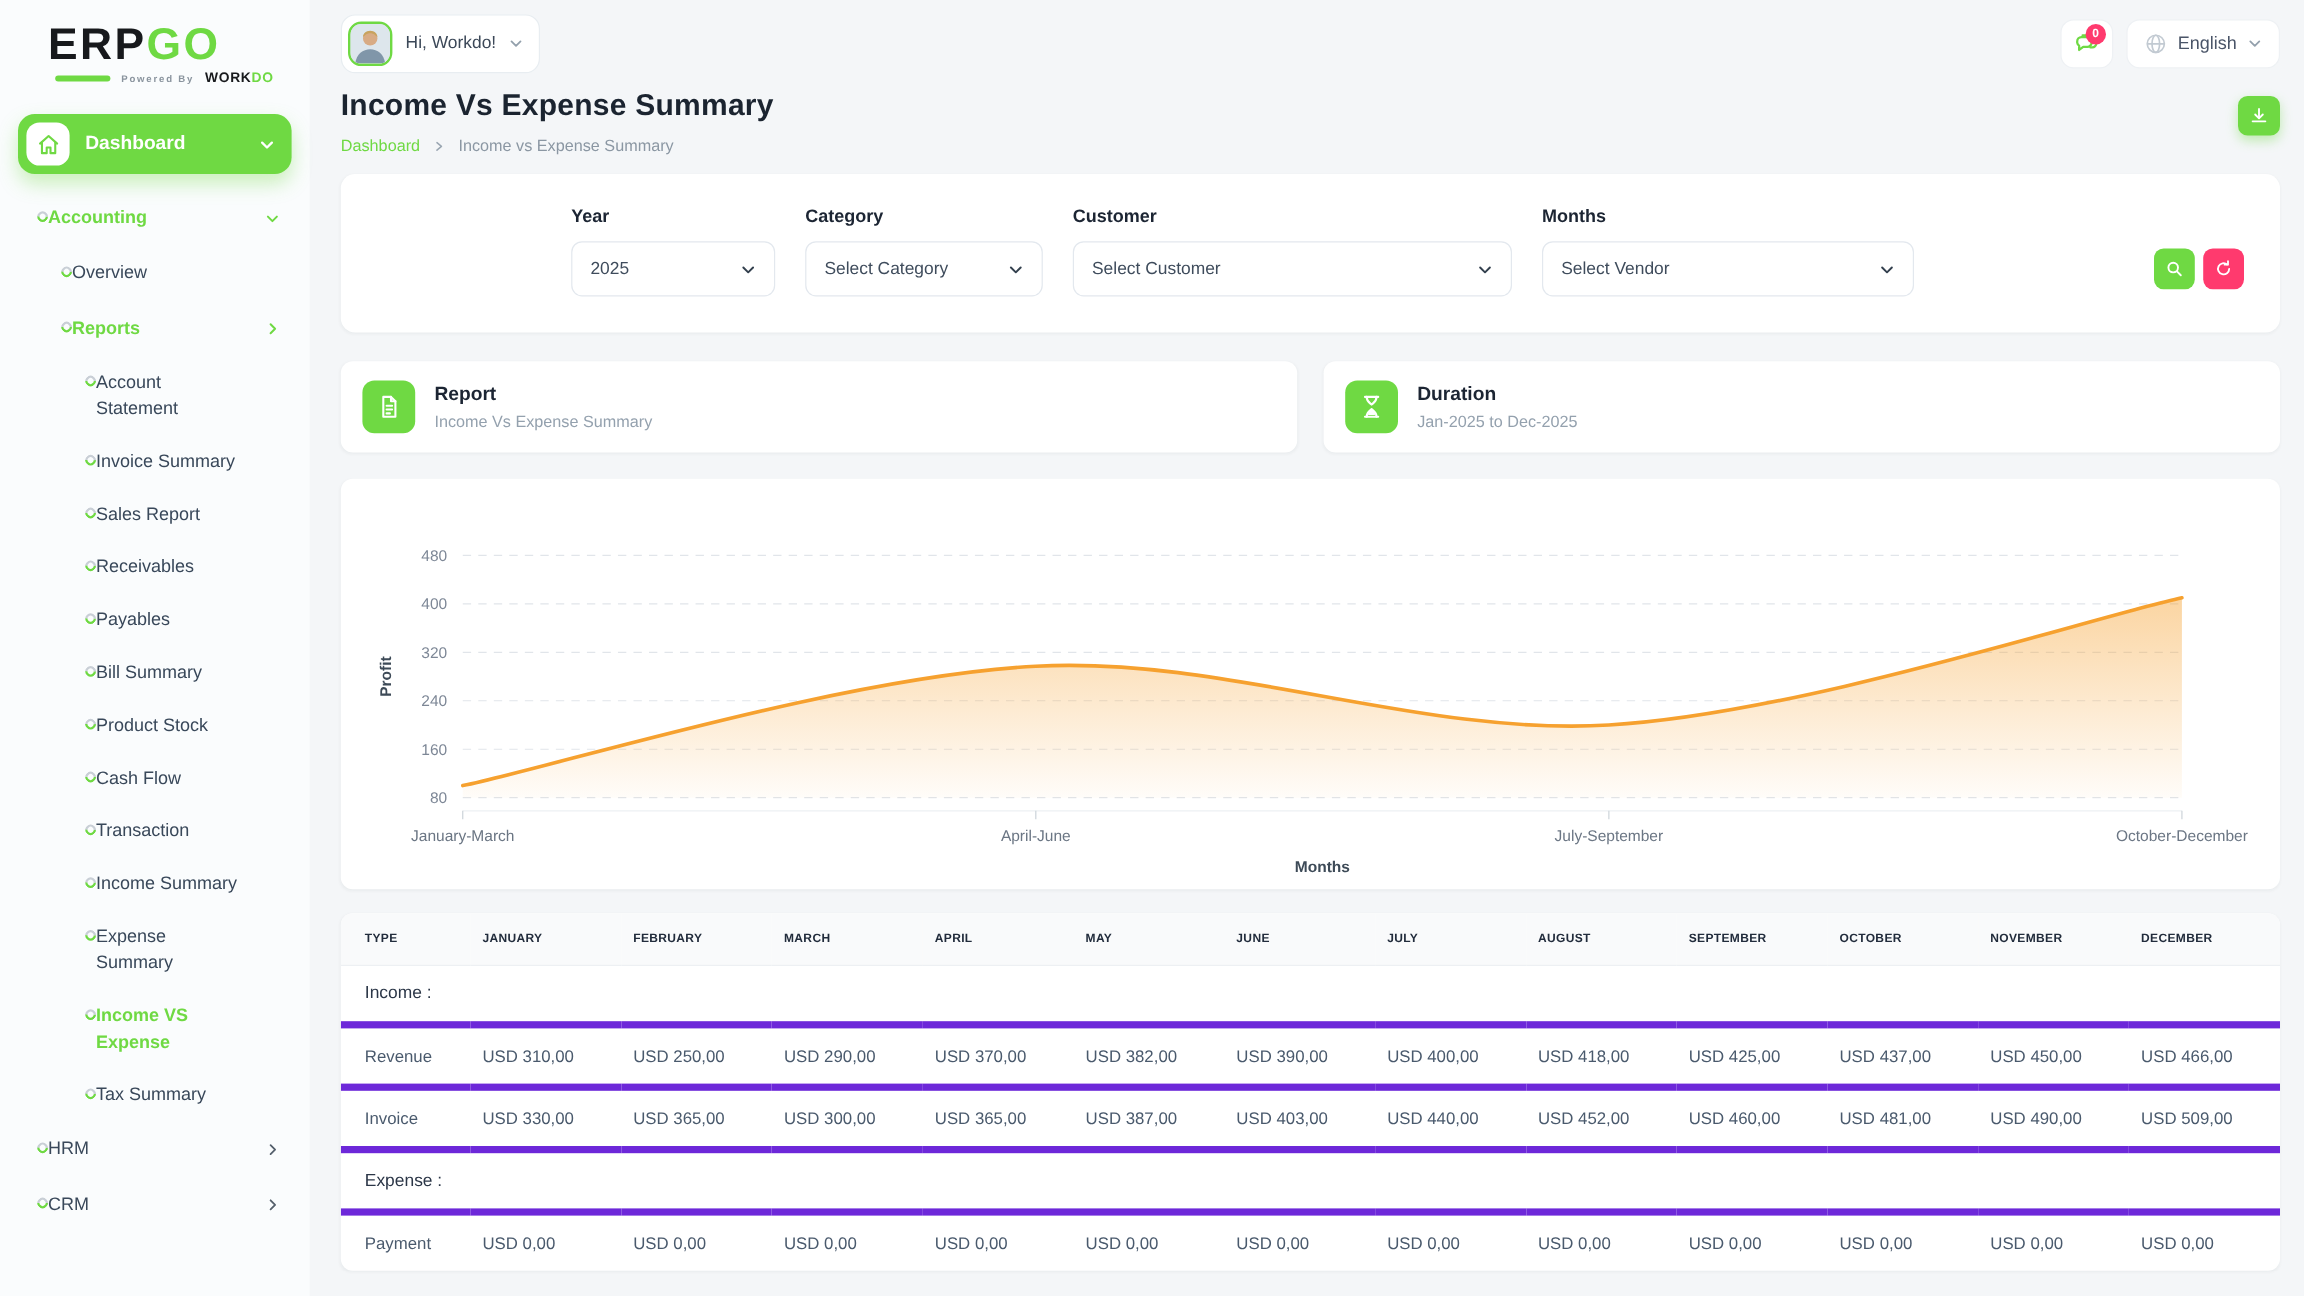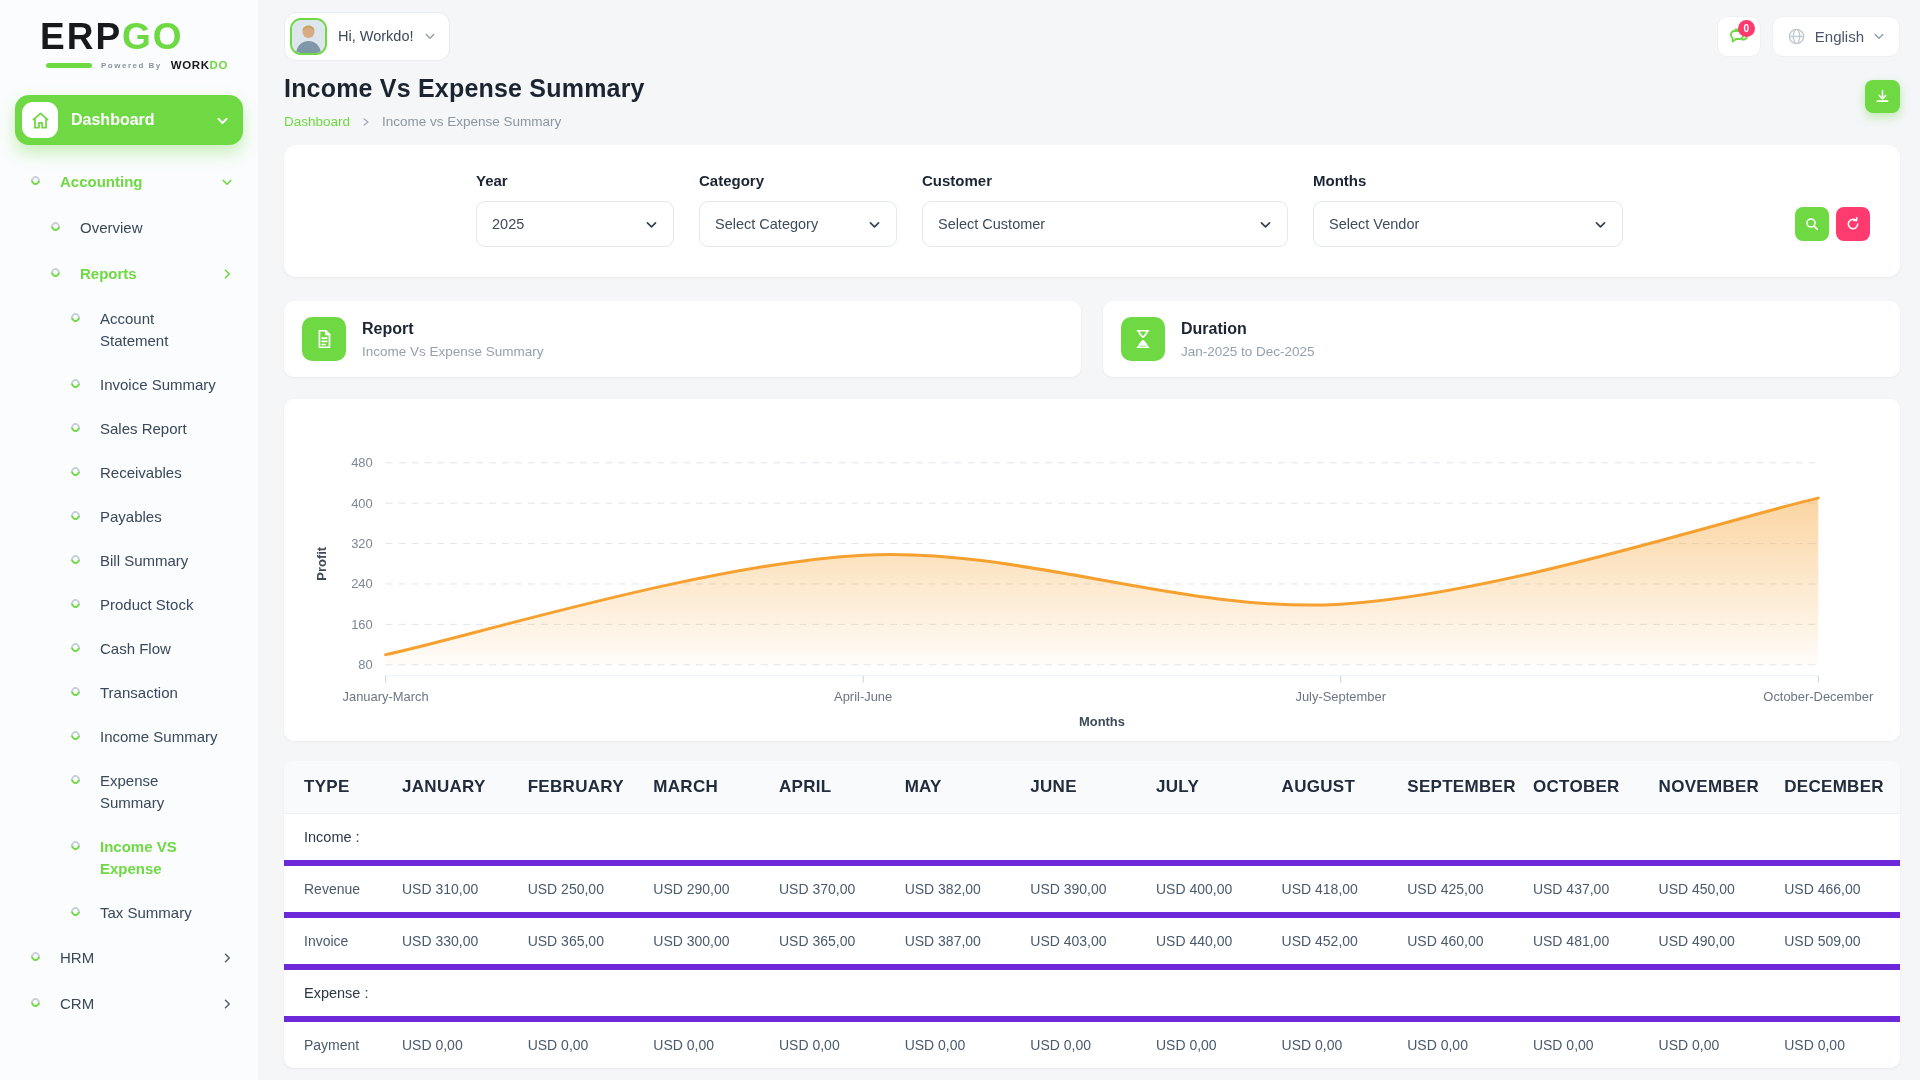--- a/index.html
+++ b/index.html
@@ -28,21 +28,21 @@
   .powered-by{font-size:8px;color:#8a949e;letter-spacing:1.5px;font-weight:700}
   .powered-brand{font-size:11.5px;font-weight:800;color:#17191c;letter-spacing:.6px}
   .powered-do{color:var(--primary)}
 
   nav.menu{padding:24px 15px 0}
   .dash-btn{height:50px;background:var(--primary);border-radius:14px;display:flex;align-items:center;gap:13px;
     padding:0 14px 0 7px;box-shadow:0 8px 16px rgba(111,217,67,.35);cursor:pointer;margin-bottom:14px}
   .dash-chip{width:36px;height:36px;background:#fff;border-radius:11px;display:flex;align-items:center;justify-content:center}
   .dash-label{color:#fff;font-weight:700;font-size:16px;flex:1}
   ul.side-list{list-style:none;margin:0;padding:0}
-  .item{display:flex;align-items:flex-start;gap:20px;cursor:pointer;font-size:15px;color:#39485a;line-height:22px}
+  .item{display:flex;align-items:flex-start;gap:0;cursor:pointer;font-size:15px;color:#39485a;line-height:22px}
   .bullet{width:9px;height:9px;border-radius:50%;border:2.5px solid;flex:0 0 auto;margin-top:5px;
     border-color:#c9cfd6 #c9cfd6 var(--primary) var(--primary);transform:rotate(-45deg)}
   .l1{padding:12px 10px 12px 16px;font-weight:600}
   .l2{padding:12px 10px 12px 36px}
   .l3{padding:11px 10px 11px 56px}
   .item .lbl{white-space:pre-line}
   .item.active{color:var(--primary);font-weight:700}
   .chev-end{margin-left:auto;margin-top:5px}
 
   
@@ -67,21 +67,21 @@
   .download-btn{width:35px;height:33px;background:var(--primary);border-radius:8px;display:flex;align-items:center;
     justify-content:center;cursor:pointer;box-shadow:0 4px 10px rgba(111,217,67,.4);margin-top:6px}
 
   
   .filter-card{background:#fff;border-radius:12px;margin-top:16px;padding:27px 30px 30px 192px;display:flex;
     box-shadow:var(--card-shadow)}
   .filter-fields{display:flex;gap:25px}
   .fgroup label{font-size:15px;font-weight:700;color:#1c2533;display:block;margin-bottom:12px}
   .fselect{height:46px;border:1px solid #e3e8ee;border-radius:9px;display:flex;align-items:center;
     justify-content:space-between;padding:0 15px;font-size:14.5px;color:#3f4c5c;cursor:pointer;background:#fff;gap:8px}
-  .fg-0 .fselect{width:198px}.fg-1 .fselect{width:198px}.fg-2 .fselect{width:198px}
+  .fg-0 .fselect{width:198px}.fg-1 .fselect{width:170px}.fg-2 .fselect{width:198px}
   .fg-3 .fselect{width:366px}.fg-4 .fselect{width:310px}
   .filter-actions{margin-left:auto;display:flex;gap:7px;align-items:flex-end;padding-bottom:6px}
   .sq-btn{width:34px;height:34px;border-radius:8px;display:flex;align-items:center;justify-content:center;cursor:pointer}
   .search-btn{background:var(--primary)}
   .reset-btn{background:var(--pink)}
 
   
   .cards-row{display:flex;gap:22px;margin-top:24px}
   .info-card{flex:1;background:#fff;border-radius:10px;padding:16px 18px;display:flex;gap:16px;align-items:center;
     box-shadow:var(--card-shadow)}
@@ -89,21 +89,21 @@
   .info-title{font-size:16px;font-weight:700;color:#1c2533}
   .info-sub{font-size:13.5px;color:#94a1ae;margin-top:6px}
 
   
   .chart-card{background:#fff;border-radius:10px;margin-top:22px;padding:24px 22px 8px;box-shadow:var(--card-shadow)}
   #chart-svg{width:100%;height:auto}
 
   
   .table-card{background:#fff;border-radius:10px;margin-top:20px;overflow:hidden;box-shadow:var(--card-shadow)}
   table{width:100%;border-collapse:collapse;table-layout:fixed}
-  thead th{background:#f9fafb;border-bottom:1px solid #edf0f3;padding:16px 10px;font-size:17px;color:#222c3c;
+  thead th{background:#f9fafb;border-bottom:1px solid #edf0f3;padding:16px 10px;font-size:10px;color:#222c3c;
     text-align:left;letter-spacing:.3px;font-weight:700}
   thead th:first-child{padding-left:20px;width:108px}
   tbody td{padding:15px 10px;font-size:14px;color:#4a5a6d;border-top:6px solid #6d28d9}
   tbody tr:first-child td{border-top:none}
   tbody td:first-child{padding-left:20px}
   tr.section td{font-size:14.5px;color:#2b3647}
 </style>
 </head>
 <body>
 

